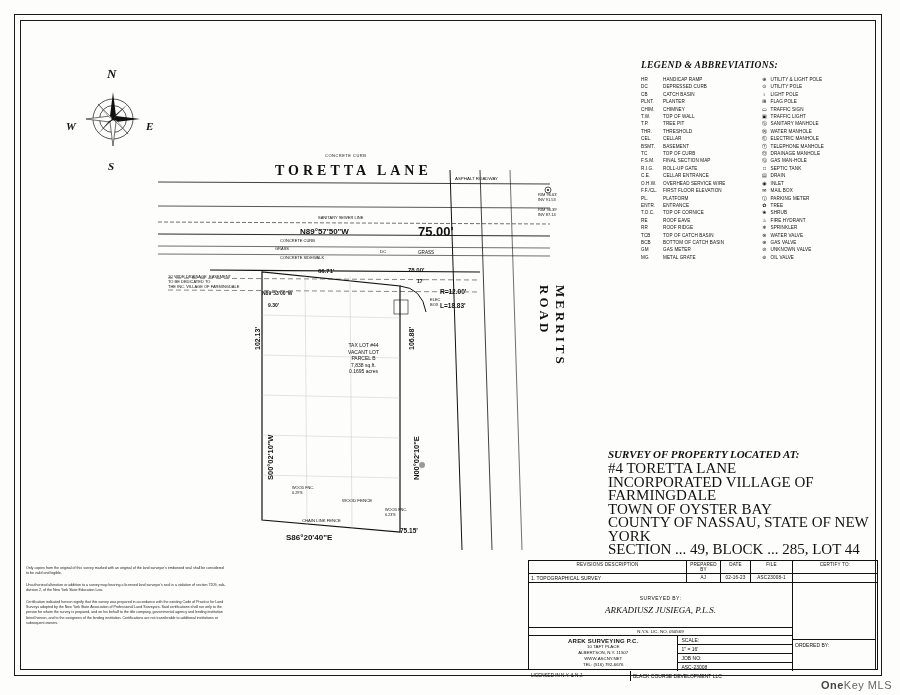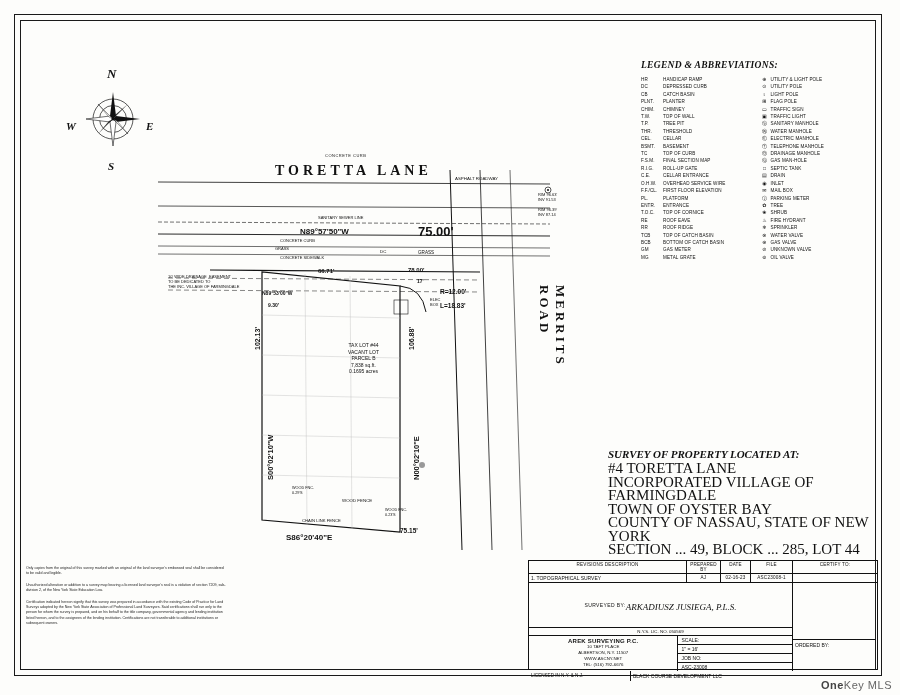--- a/index.html
+++ b/index.html
@@ -65,21 +65,21 @@
   .tb-cell:last-child{border-right:none;}
   .tb-head{text-align:center;font-size:4.6px;letter-spacing:.2px;}
   .c-desc{width:158px;}
   .c-prep{width:34px;}
   .c-date{width:30px;}
   .c-file{width:42px;}
   .c-cert{width:84px;}
   .tb-mid{display:flex;}
   .tb-left{width:264px;border-right:1px solid #111;box-sizing:border-box;}
   .tb-right{width:83px;box-sizing:border-box;}
-  .sealrow{height:44px;display:flex;align-items:center;justify-content:center;flex-direction:row;border-bottom:1px solid #111;}
+  .sealrow{height:44px;display:flex;align-items:center;justify-content:center;flex-direction:column;border-bottom:1px solid #111;}
   .sealrow .s1{font-size:5px;letter-spacing:.4px;}
   .sealrow .s2{font-family:"Liberation Serif",serif;font-style:italic;font-size:9px;margin-top:4px;}
   .licrow{display:flex;}
   .firmbox{width:150px;border-right:1px solid #111;text-align:center;padding:2px 0;box-sizing:border-box;}
   .firmbox .f1{font-size:6px;font-weight:bold;letter-spacing:.2px;}
   .firmbox .f2{font-size:4.4px;line-height:6px;}
   .scalebox{width:114px;box-sizing:border-box;}
   .scalebox div{padding:1px 3px;border-bottom:1px solid #111;font-size:5px;}
   .scalebox div:last-child{border-bottom:none;}
   .nyslic{text-align:center;font-size:4.4px;border-bottom:1px solid #111;padding:1px 0;}

